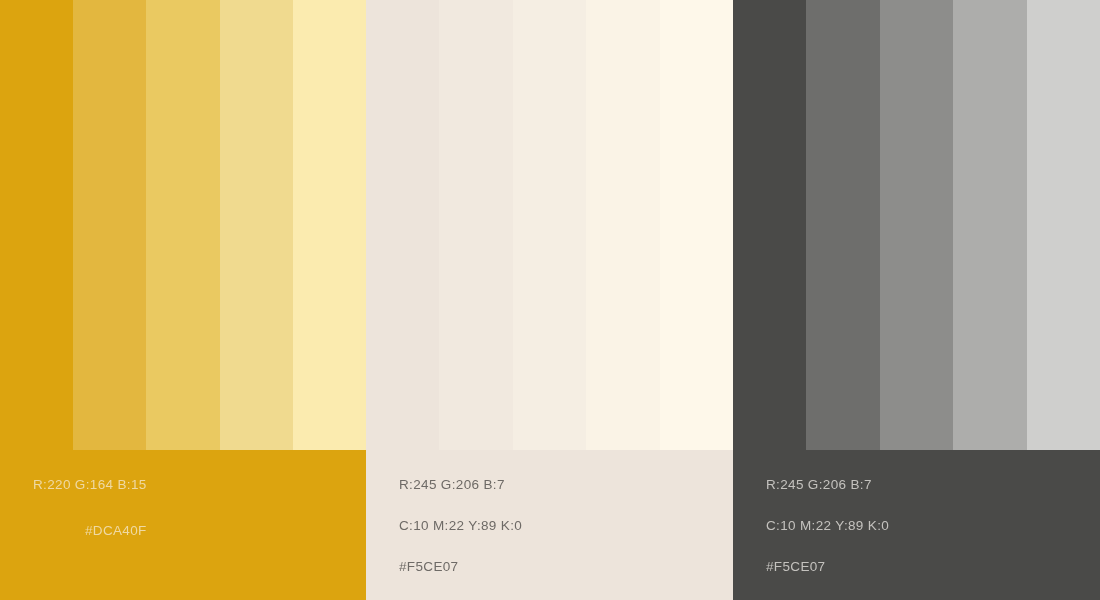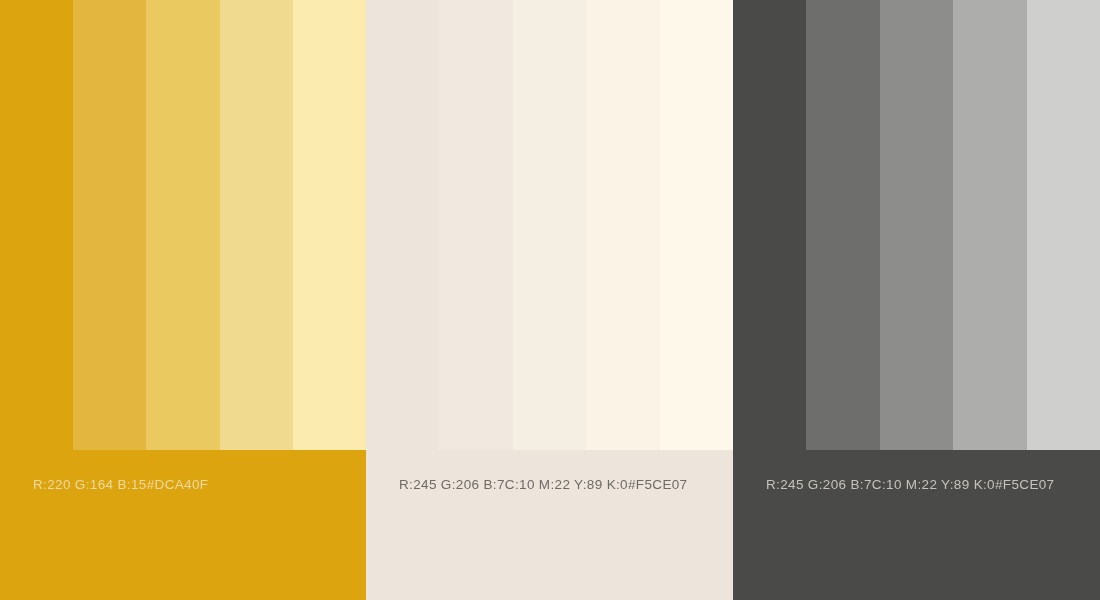--- a/index.html
+++ b/index.html
@@ -62,21 +62,21 @@
 
   .strip-row { z-index: 1; }
 
   .info-block {
     position: absolute;
     left: 33px;
     bottom: 0;
     top: 450px;
     z-index: 2;
     display: flex;
-    flex-direction: row;
+    flex-direction: column;
     justify-content: flex-start;
     padding-top: 27px;
   }
 
   .info-line {
     font-size: 13.5px;
     line-height: 16px;
     letter-spacing: 0.35px;
     height: 46px;
     white-space: nowrap;
@@ -95,21 +95,21 @@
     <div class="panel-base" style="background-color: rgb(220, 164, 15);"></div>
     <div class="strip-row">
       <div class="strip" style="background-color: rgb(220, 164, 15);"></div>
       <div class="strip" style="background-color: rgb(227, 183, 63);"></div>
       <div class="strip" style="background-color: rgb(234, 201, 97);"></div>
       <div class="strip" style="background-color: rgb(240, 218, 143);"></div>
       <div class="strip" style="background-color: rgb(251, 235, 175);"></div>
     </div>
     <div class="info-block">
       <div class="info-line rgb" style="color: rgb(239, 217, 163);">R:220 G:164 B:15</div>
-      <div class="info-line hex" style="color: rgb(239, 217, 163);">#DCA40F</div>
+      <div class="info-line hex" style="color: rgb(239, 217, 163); text-align: right;">#DCA40F</div>
     </div>
   </section>
 
   <section class="palette-panel panel-2">
     <div class="panel-base" style="background-color: rgb(237, 228, 219);"></div>
     <div class="strip-row">
       <div class="strip" style="background-color: rgb(237, 228, 219);"></div>
       <div class="strip" style="background-color: rgb(241, 233, 223);"></div>
       <div class="strip" style="background-color: rgb(245, 238, 227);"></div>
       <div class="strip" style="background-color: rgb(250, 243, 230);"></div>

